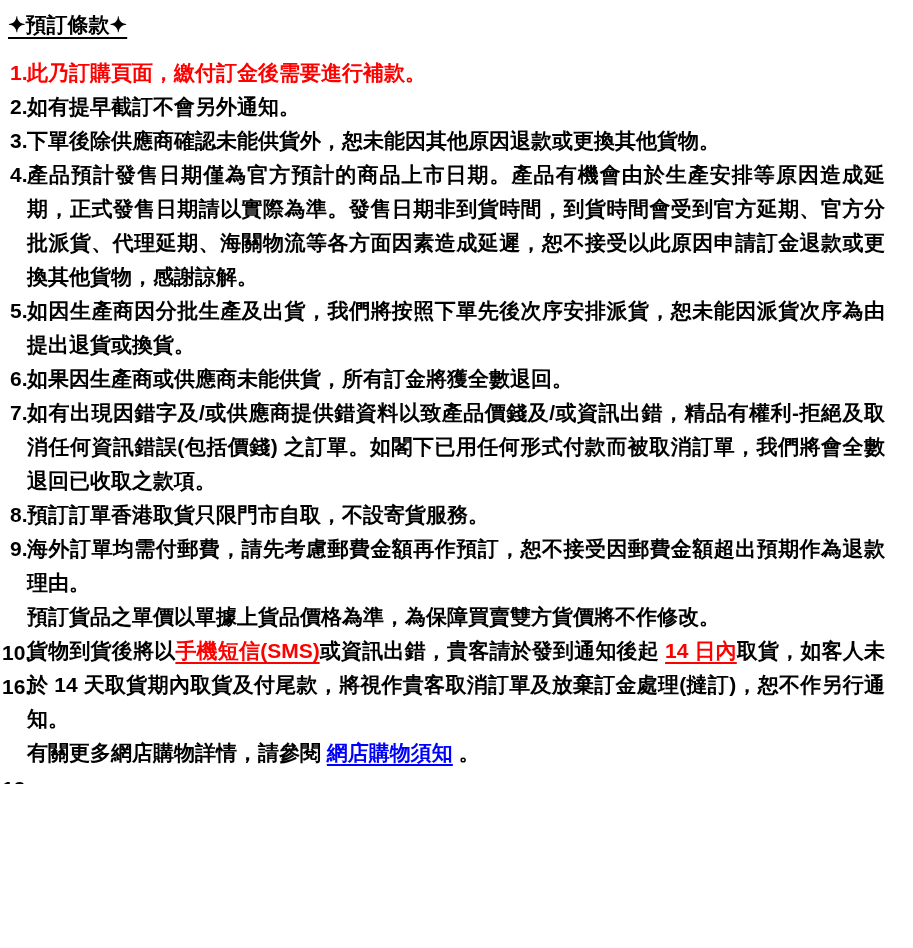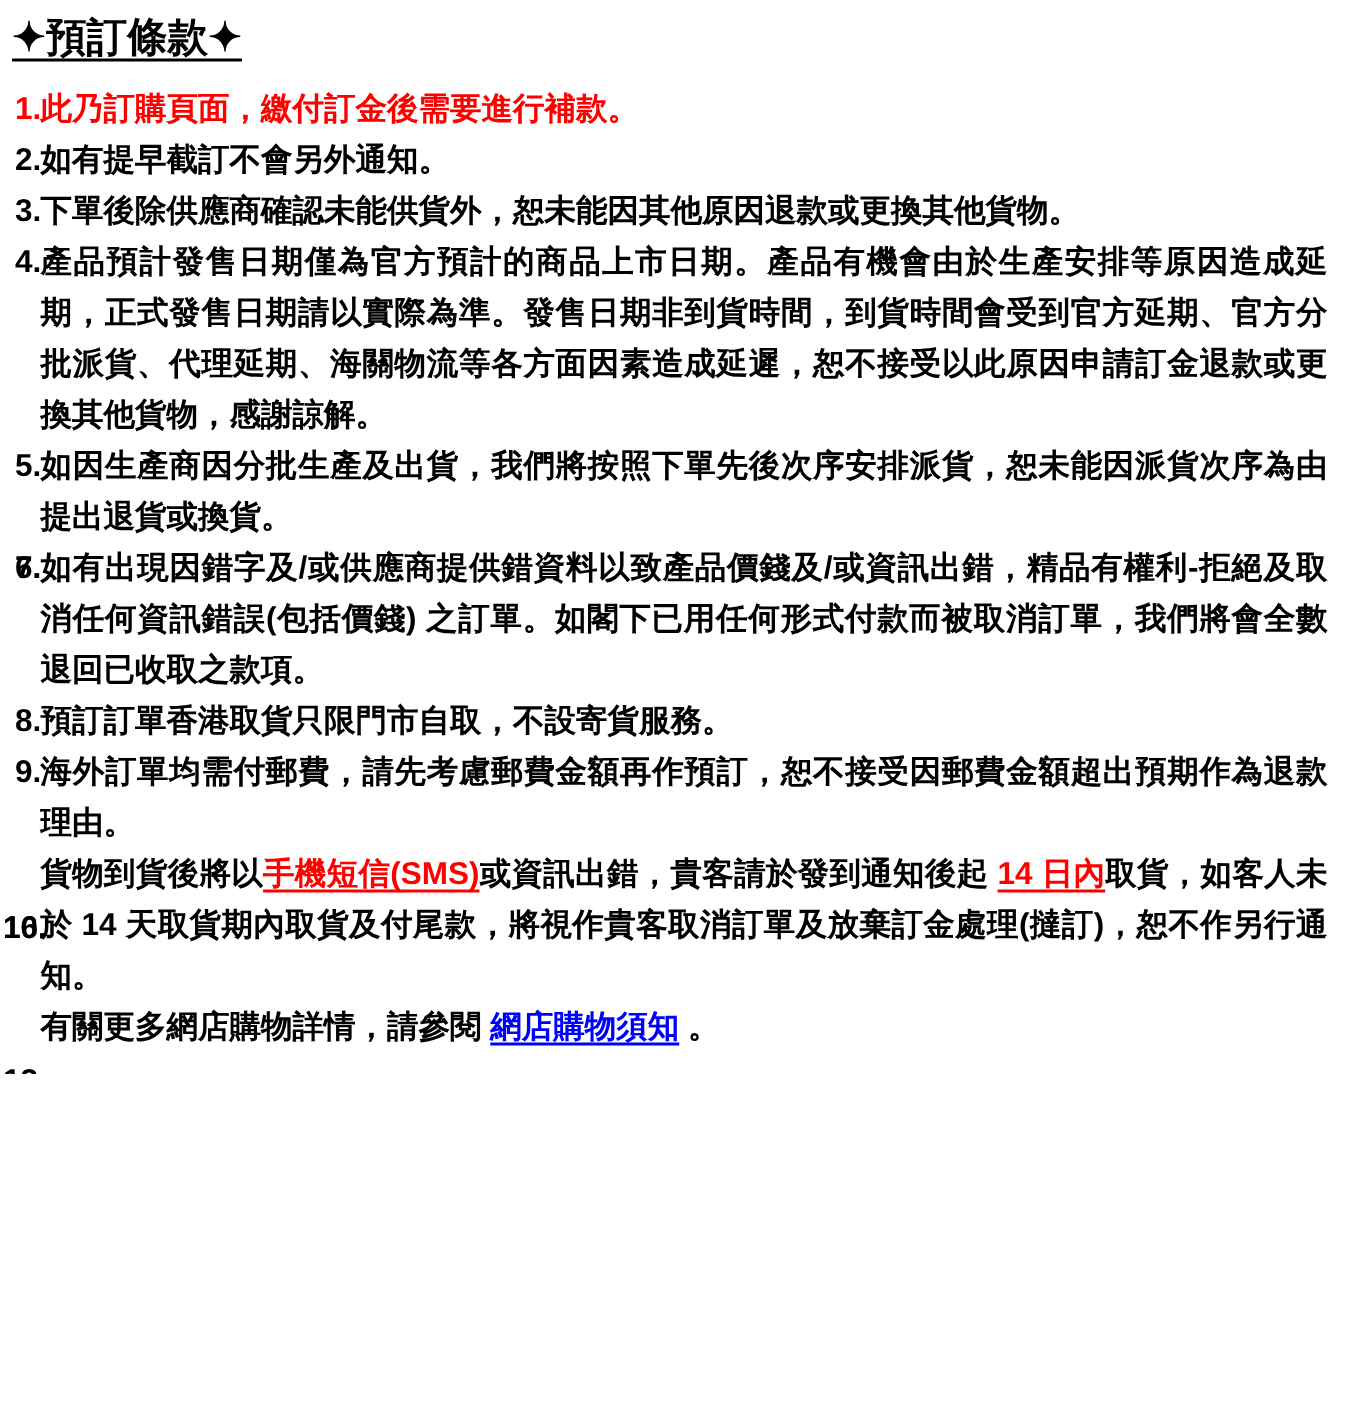--- a/index.html
+++ b/index.html
@@ -20,21 +20,21 @@
     color: #ff0000;
   }
   .underlined {
     text-decoration: underline;
     text-decoration-thickness: 2px;
     text-underline-offset: 5px;
   }
   .section-title {
     margin: 0 0 14px 0;
     padding-left: 8px;
-    font-size: 27px;
+    font-size: 21px;
     color: #000000;
   }
   .terms { margin: 0; }
   .term-item {
     position: relative;
     padding-left: 27px;
     text-align: justify;
   }
   .term-num {
     position: absolute;
@@ -87,39 +87,41 @@
       <span>產品預計發售日期僅為官方預計的商品上市日期。產品有機會由於生產安排等原因造成延期，正式發售日期請以實際為準。發售日期非到貨時間，到貨時間會受到官方延期、官方分批派貨、代理延期、海關物流等各方面因素造成延遲，恕不接受以此原因申請訂金退款或更換其他貨物，感謝諒解。</span>
     </div>
 
     <div class="term-item">
       <span class="term-num">5.</span>
       <span>如因生產商因分批生產及出貨，我們將按照下單先後次序安排派貨，恕未能因派貨次序為由提出退貨或換貨。</span>
     </div>
 
     <div class="term-item">
       <span class="term-num">6.</span>
+      <span>如果因生產商或供應商未能供貨，所有訂金將獲全數退回。</span>
     </div>
 
     <div class="term-item">
       <span class="term-num">7.</span>
       <span>如有出現因錯字及/或供應商提供錯資料以致產品價錢及/或資訊出錯，精品有權利-拒絕及取消任何資訊錯誤(包括價錢) 之訂單。如閣下已用任何形式付款而被取消訂單，我們將會全數退回已收取之款項。</span>
     </div>
 
     <div class="term-item">
       <span class="term-num">8.</span>
       <span>預訂訂單香港取貨只限門市自取，不設寄貨服務。</span>
     </div>
 
     <div class="term-item">
       <span class="term-num">9.</span>
       <span>海外訂單均需付郵費，請先考慮郵費金額再作預訂，恕不接受因郵費金額超出預期作為退款理由。</span>
     </div>
 
     <div class="term-item dd">
       <span class="term-num">10.</span>
+      <span>預訂貨品之單價以單據上貨品價格為準，為保障買賣雙方貨價將不作修改。</span>
     </div>
 
     <div class="term-item dd">
       <span class="term-num">16.</span>
       <span>貨物到貨後將以</span><span class="hl-red">手機短信(SMS)</span><span>或資訊出錯，貴客請於發到通知後起 </span><span class="hl-red">14 日內</span><span>取貨，如客人未於 14 天取貨期內取貨及付尾款，將視作貴客取消訂單及放棄訂金處理(撻訂)，恕不作另行通知。</span>
     </div>
 
 
     <div class="term-item dd">
       <span class="term-num">13.</span>

